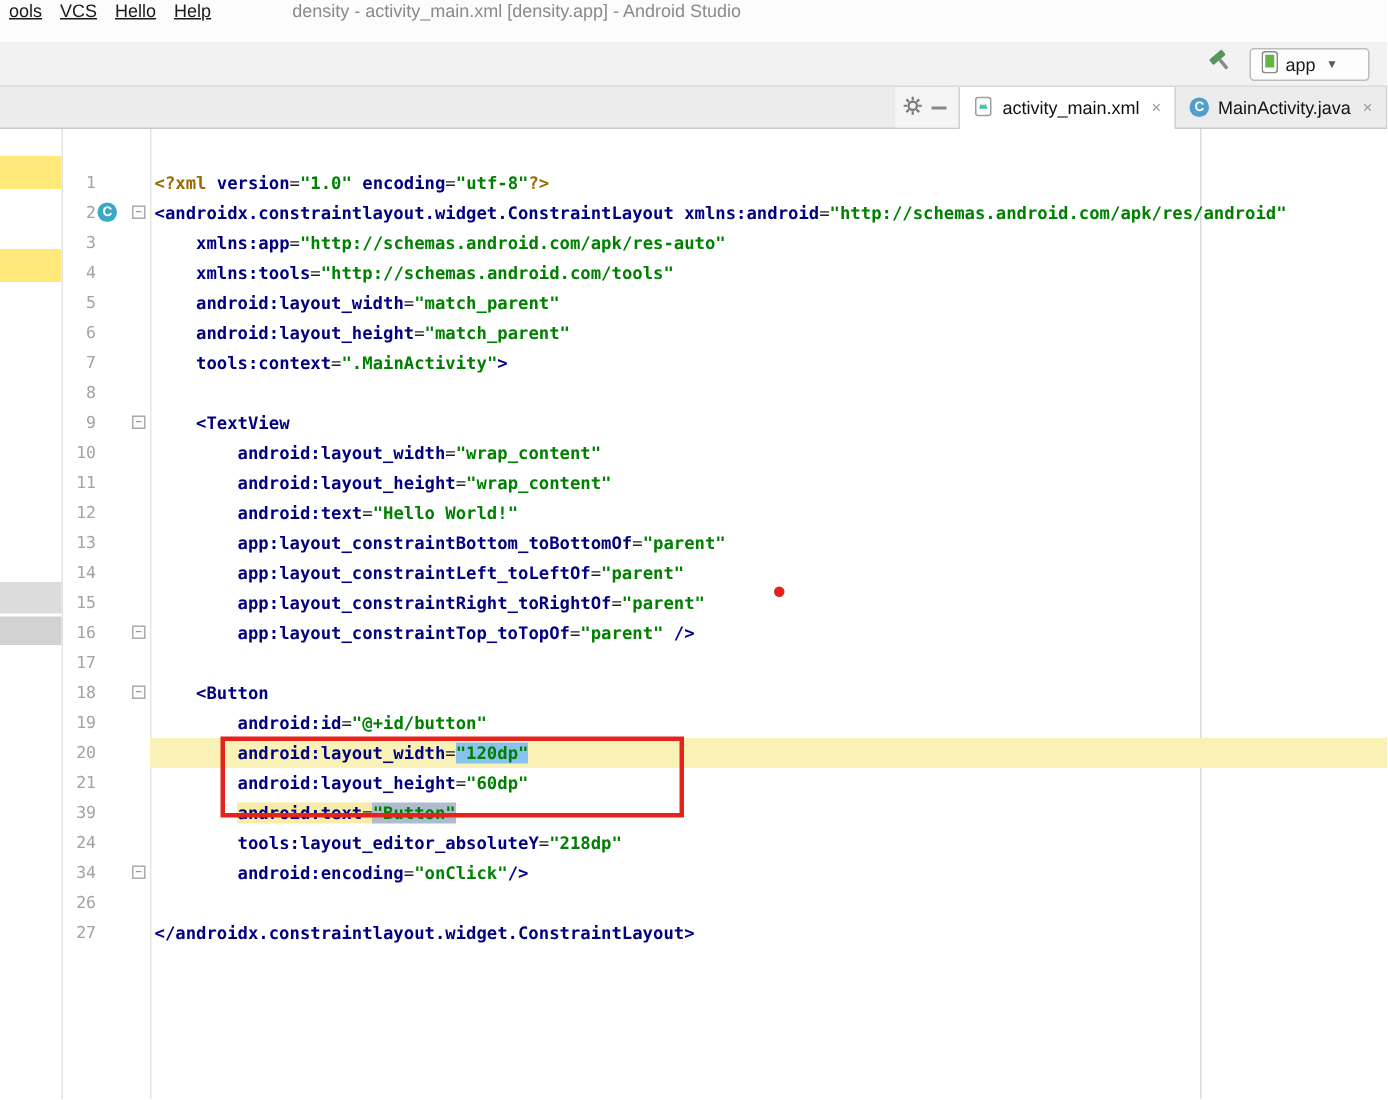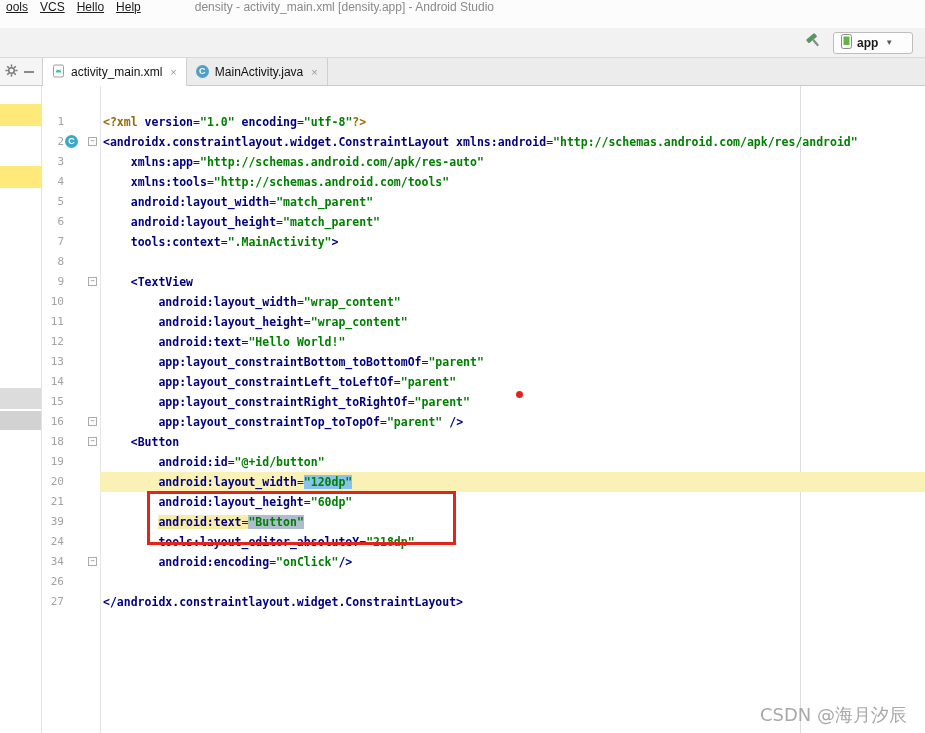--- a/index.html
+++ b/index.html
@@ -7,28 +7,28 @@
         font-family:"Liberation Sans",sans-serif;font-size:12px;color:#1a1a1a;}
 
   
   #menubar{position:absolute;left:0;top:0;width:925px;height:28px;background:#fcfcfc;
            display:flex;align-items:flex-start;border-bottom:1px solid #e9e9e9;}
   .menu-item{padding:0 6px;text-decoration:underline;cursor:default;}
   #win-title{margin-left:48px;color:#8a8a8a;}
 
   
   #toolbar{position:absolute;left:0;top:28px;width:925px;height:30px;background:#f2f2f2;
-           border-bottom:1px solid #d9d9d9;display:flex;align-items:center;justify-content:flex-end;gap:10px;padding-right:12px;box-sizing:border-box;font-weight:bold;}
+           border-bottom:1px solid #d9d9d9;display:flex;align-items:center;justify-content:flex-end;gap:10px;padding-right:12px;box-sizing:border-box;}
   #run-config{display:flex;align-items:center;gap:5px;background:#fdfdfd;border:1px solid #bdbdbd;
               border-radius:3px;height:22px;padding:0 7px;box-sizing:border-box;min-width:80px;}
   #run-config .arrow{font-size:8px;color:#595959;margin-left:2px;}
 
   
   #tabbar{position:absolute;left:0;top:58px;width:925px;height:28px;background:#ececec;
-          border-bottom:1px solid #c9c9c9;display:flex;align-items:stretch;box-sizing:border-box;}
+          border-bottom:1px solid #c9c9c9;display:flex;align-items:stretch;box-sizing:border-box;justify-content:flex-end;}
   #strip-header{width:42px;display:flex;align-items:center;gap:6px;padding-left:5px;box-sizing:border-box;background:#f5f5f5;}
   .hide-icon{width:10px;height:2px;background:#8a8a8a;display:inline-block;}
   .tab{display:flex;align-items:center;gap:6px;padding:0 9px;border-right:1px solid #cfcfcf;cursor:default;}
   .tab.active{background:#fff;border-left:1px solid #cfcfcf;margin-bottom:-1px;}
   .tab .close{color:#9a9a9a;font-size:11px;margin-left:2px;}
   .tab-label{font-size:12px;color:#111;}
   .class-icon{width:13px;height:13px;border-radius:50%;background:#4f9fca;color:#fff;
               font:bold 9px/13px "Liberation Sans",sans-serif;text-align:center;display:inline-block;}
 
   
@@ -245,20 +245,26 @@
         </div>
         <div class="row">
           <div class="gut">
             <span class="lnum">16</span>
             <span class="fold">−</span>
           </div>
           <div class="code">        <span class="c-attr">app:layout_constraintTop_toTopOf</span><span class="c-pln">=</span><span class="c-val">"parent"</span><span class="c-tag"> /&gt;</span></div>
         </div>
         <div class="row">
           <div class="gut">
+            <span class="lnum">17</span>
+          </div>
+          <div class="code"></div>
+        </div>
+        <div class="row">
+          <div class="gut">
             <span class="lnum">18</span>
             <span class="fold">−</span>
           </div>
           <div class="code">    <span class="c-tag">&lt;Button</span></div>
         </div>
         <div class="row">
           <div class="gut">
             <span class="lnum">19</span>
           </div>
           <div class="code">        <span class="c-attr">android:id</span><span class="c-pln">=</span><span class="c-val">"@+id/button"</span></div>
@@ -305,14 +311,13 @@
             <span class="lnum">27</span>
           </div>
           <div class="code"><span class="c-tag">&lt;/androidx.constraintlayout.widget.ConstraintLayout&gt;</span></div>
         </div>
       </div>
   </div>
 
   <div id="ann-rect"></div>
   <div id="ann-dot"></div>
 
-  <div id="watermark">CSDN @海月汐辰</div>
 </div>
 
 </body></html>

